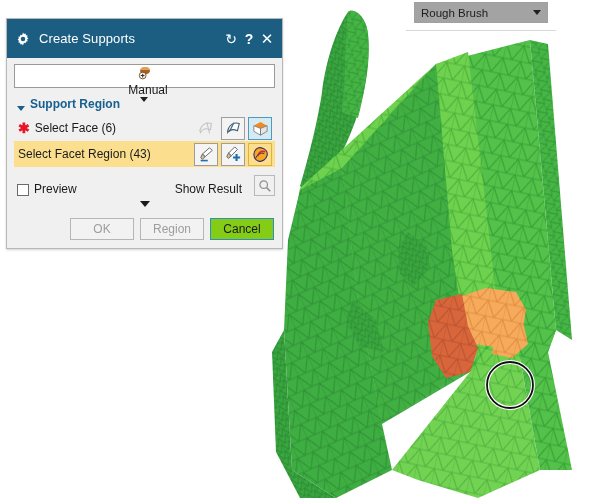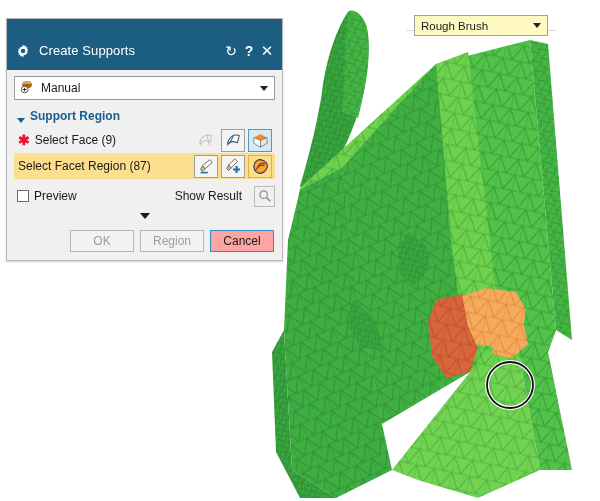--- a/index.html
+++ b/index.html
@@ -22,23 +22,23 @@
     position: absolute;
     left: 0; top: 0;
     width: 600px; height: 501px;
     background: #ffffff;
   }
   #viewport svg { display: block; }
 
   
   #brush-combo {
     position: absolute;
-    left: 414px; top: 15px;
+    left: 414px; top: 2px;
     width: 134px; height: 21px;
-    background: #fef9c3;
+    background: #a3a3a3;
     border: 1px solid #a0a0a0;
     box-sizing: border-box;
     display: flex;
     align-items: center;
     padding: 0 4px 0 6px;
     font-size: 11.5px;
     color: #202020;
   }
   #brush-combo .cb-label { flex: 1; white-space: nowrap; }
   .caret-dn {
@@ -63,21 +63,21 @@
     background: #f0f0f0;
     border: 1px solid #b8b8b8;
     box-sizing: border-box;
     box-shadow: 0 1px 2px rgba(0,0,0,.18);
   }
   #titlebar {
     height: 39px;
     background: #1b5e82;
     display: flex;
     align-items: center;
-    padding: 12px 6px 0 7px;
+    padding: 0 6px 0 7px;
     color: #ffffff;
   }
   #titlebar .title {
     flex: 1;
     font-size: 13px;
     margin-left: 7px;
     letter-spacing: .1px;
   }
   .tb-icon {
     display: inline-flex;
@@ -97,20 +97,21 @@
   
   #mode-combo {
     height: 24px;
     background: #ffffff;
     border: 1px solid #9a9a9a;
     box-sizing: border-box;
     display: flex;
     align-items: center;
     padding: 0 4px 0 5px;
     margin-bottom: 7px;
+    flex-direction: column;
   }
   #mode-combo .mc-label {
     flex: 1;
     margin-left: 6px;
     font-size: 12px;
     color: #1a1a1a;
   }
 
   
   .group-head {
@@ -166,21 +167,21 @@
     background: #d6eaf4;
   }
   .icon-btn.active-amber {
     border: 1px solid #e0b23a;
     background: #fbdf8f;
   }
 
   
   #preview-row {
     display: flex;
-    align-items: center;
+    align-items: flex-end;
     height: 24px;
     margin-top: 5px;
     padding-left: 3px;
   }
   .chk {
     width: 12px; height: 12px;
     border: 1px solid #6b6b6b;
     background: #ffffff;
     box-sizing: border-box;
     margin-right: 5px;
@@ -224,21 +225,21 @@
     background: #f2f2f2;
     color: #9d9d9d;
     font-size: 12px;
     display: flex;
     align-items: center;
     justify-content: center;
   }
   .btn.enabled {
     border: 1px solid #2d8fc0;
     color: #1a1a1a;
-    background: #fca5a5;
+    background: #84cc16;
     text-align: right;
   }
 </style>
 </head>
 <body>
 
 <div id="viewport">
   <svg width="600" height="501" viewBox="0 0 600 501">
     <defs>
 
@@ -347,21 +348,21 @@
     </div>
 
     <div class="group-head">
       <span class="tri-dn"></span>
       <span>Support Region</span>
     </div>
 
     <div class="sel-row">
       <span class="sel-label">
         <span class="req-star">✱</span>
-        <span>Select Face (9)</span>
+        <span>Select Face (6)</span>
       </span>
       <span class="icon-group">
         <span class="icon-btn flat">
           <svg width="16" height="16" viewBox="0 0 18 18">
             <path d="M2 12 C4 5 9 2 15 4 L14 11 C9 9 5 10 3 14 Z" fill="none" stroke="#c2c2c2" stroke-width="1.2"></path>
             <path d="M10 3 L13 15" stroke="#c2c2c2" stroke-width="1.2" fill="none"></path>
           </svg>
         </span>
         <span class="icon-btn">
           <svg width="16" height="16" viewBox="0 0 18 18">
@@ -374,21 +375,21 @@
             <path d="M9 2 L16 6 L9 9 L2 6 Z" fill="#f08b22"></path>
             <path d="M2 6 L9 9 L9 16 L2 12 Z" fill="#ffffff" stroke="#6b6b6b" stroke-width="0.8"></path>
             <path d="M16 6 L9 9 L9 16 L16 12 Z" fill="#e6e6e6" stroke="#6b6b6b" stroke-width="0.8"></path>
           </svg>
         </span>
       </span>
     </div>
 
     <div class="sel-row highlight">
       <span class="sel-label">
-        <span>Select Facet Region (87)</span>
+        <span>Select Facet Region (43)</span>
       </span>
       <span class="icon-group">
         <span class="icon-btn">
           <svg width="16" height="16" viewBox="0 0 18 18">
             <path d="M13 2 L16 5 L8 12 L5 9 Z" fill="#ffffff" stroke="#5a5a5a" stroke-width="1"></path>
             <path d="M5 9 L8 12 L5 15 L3 13 Z" fill="#d9c08a" stroke="#5a5a5a" stroke-width="1"></path>
             <rect x="3" y="15.5" width="8" height="1.8" fill="#1f6fb0"></rect>
           </svg>
         </span>
         <span class="icon-btn">

